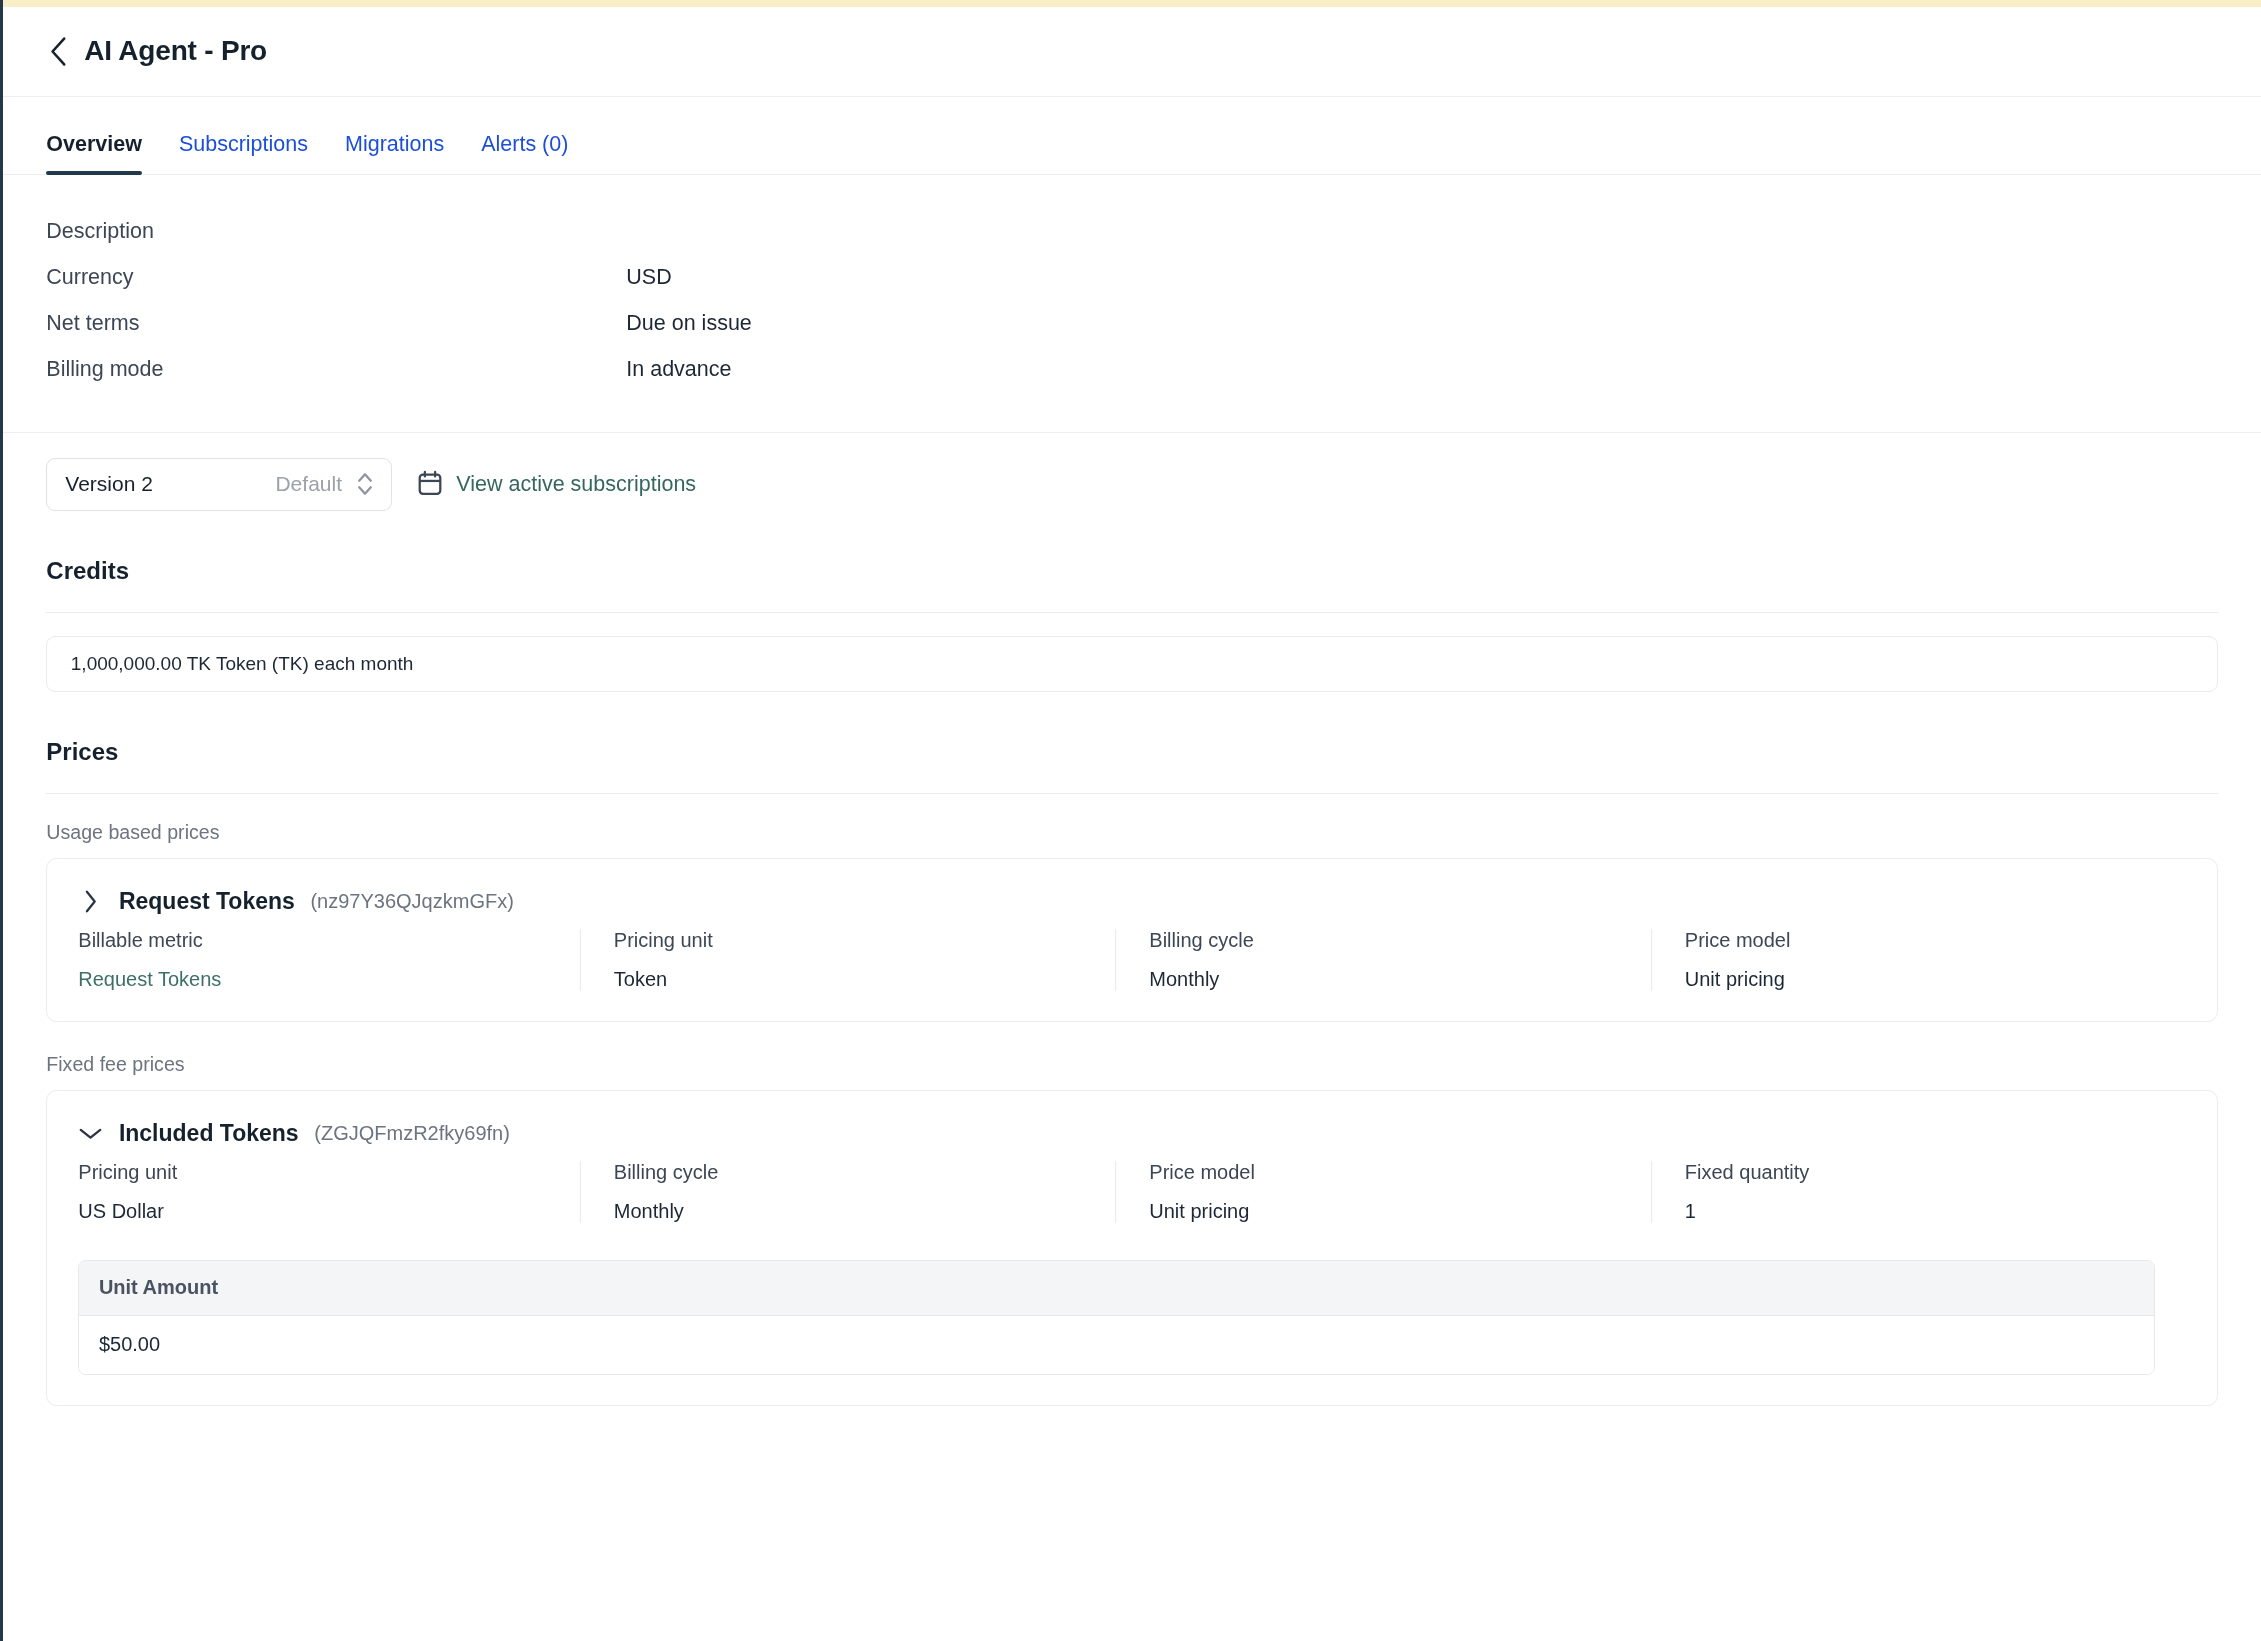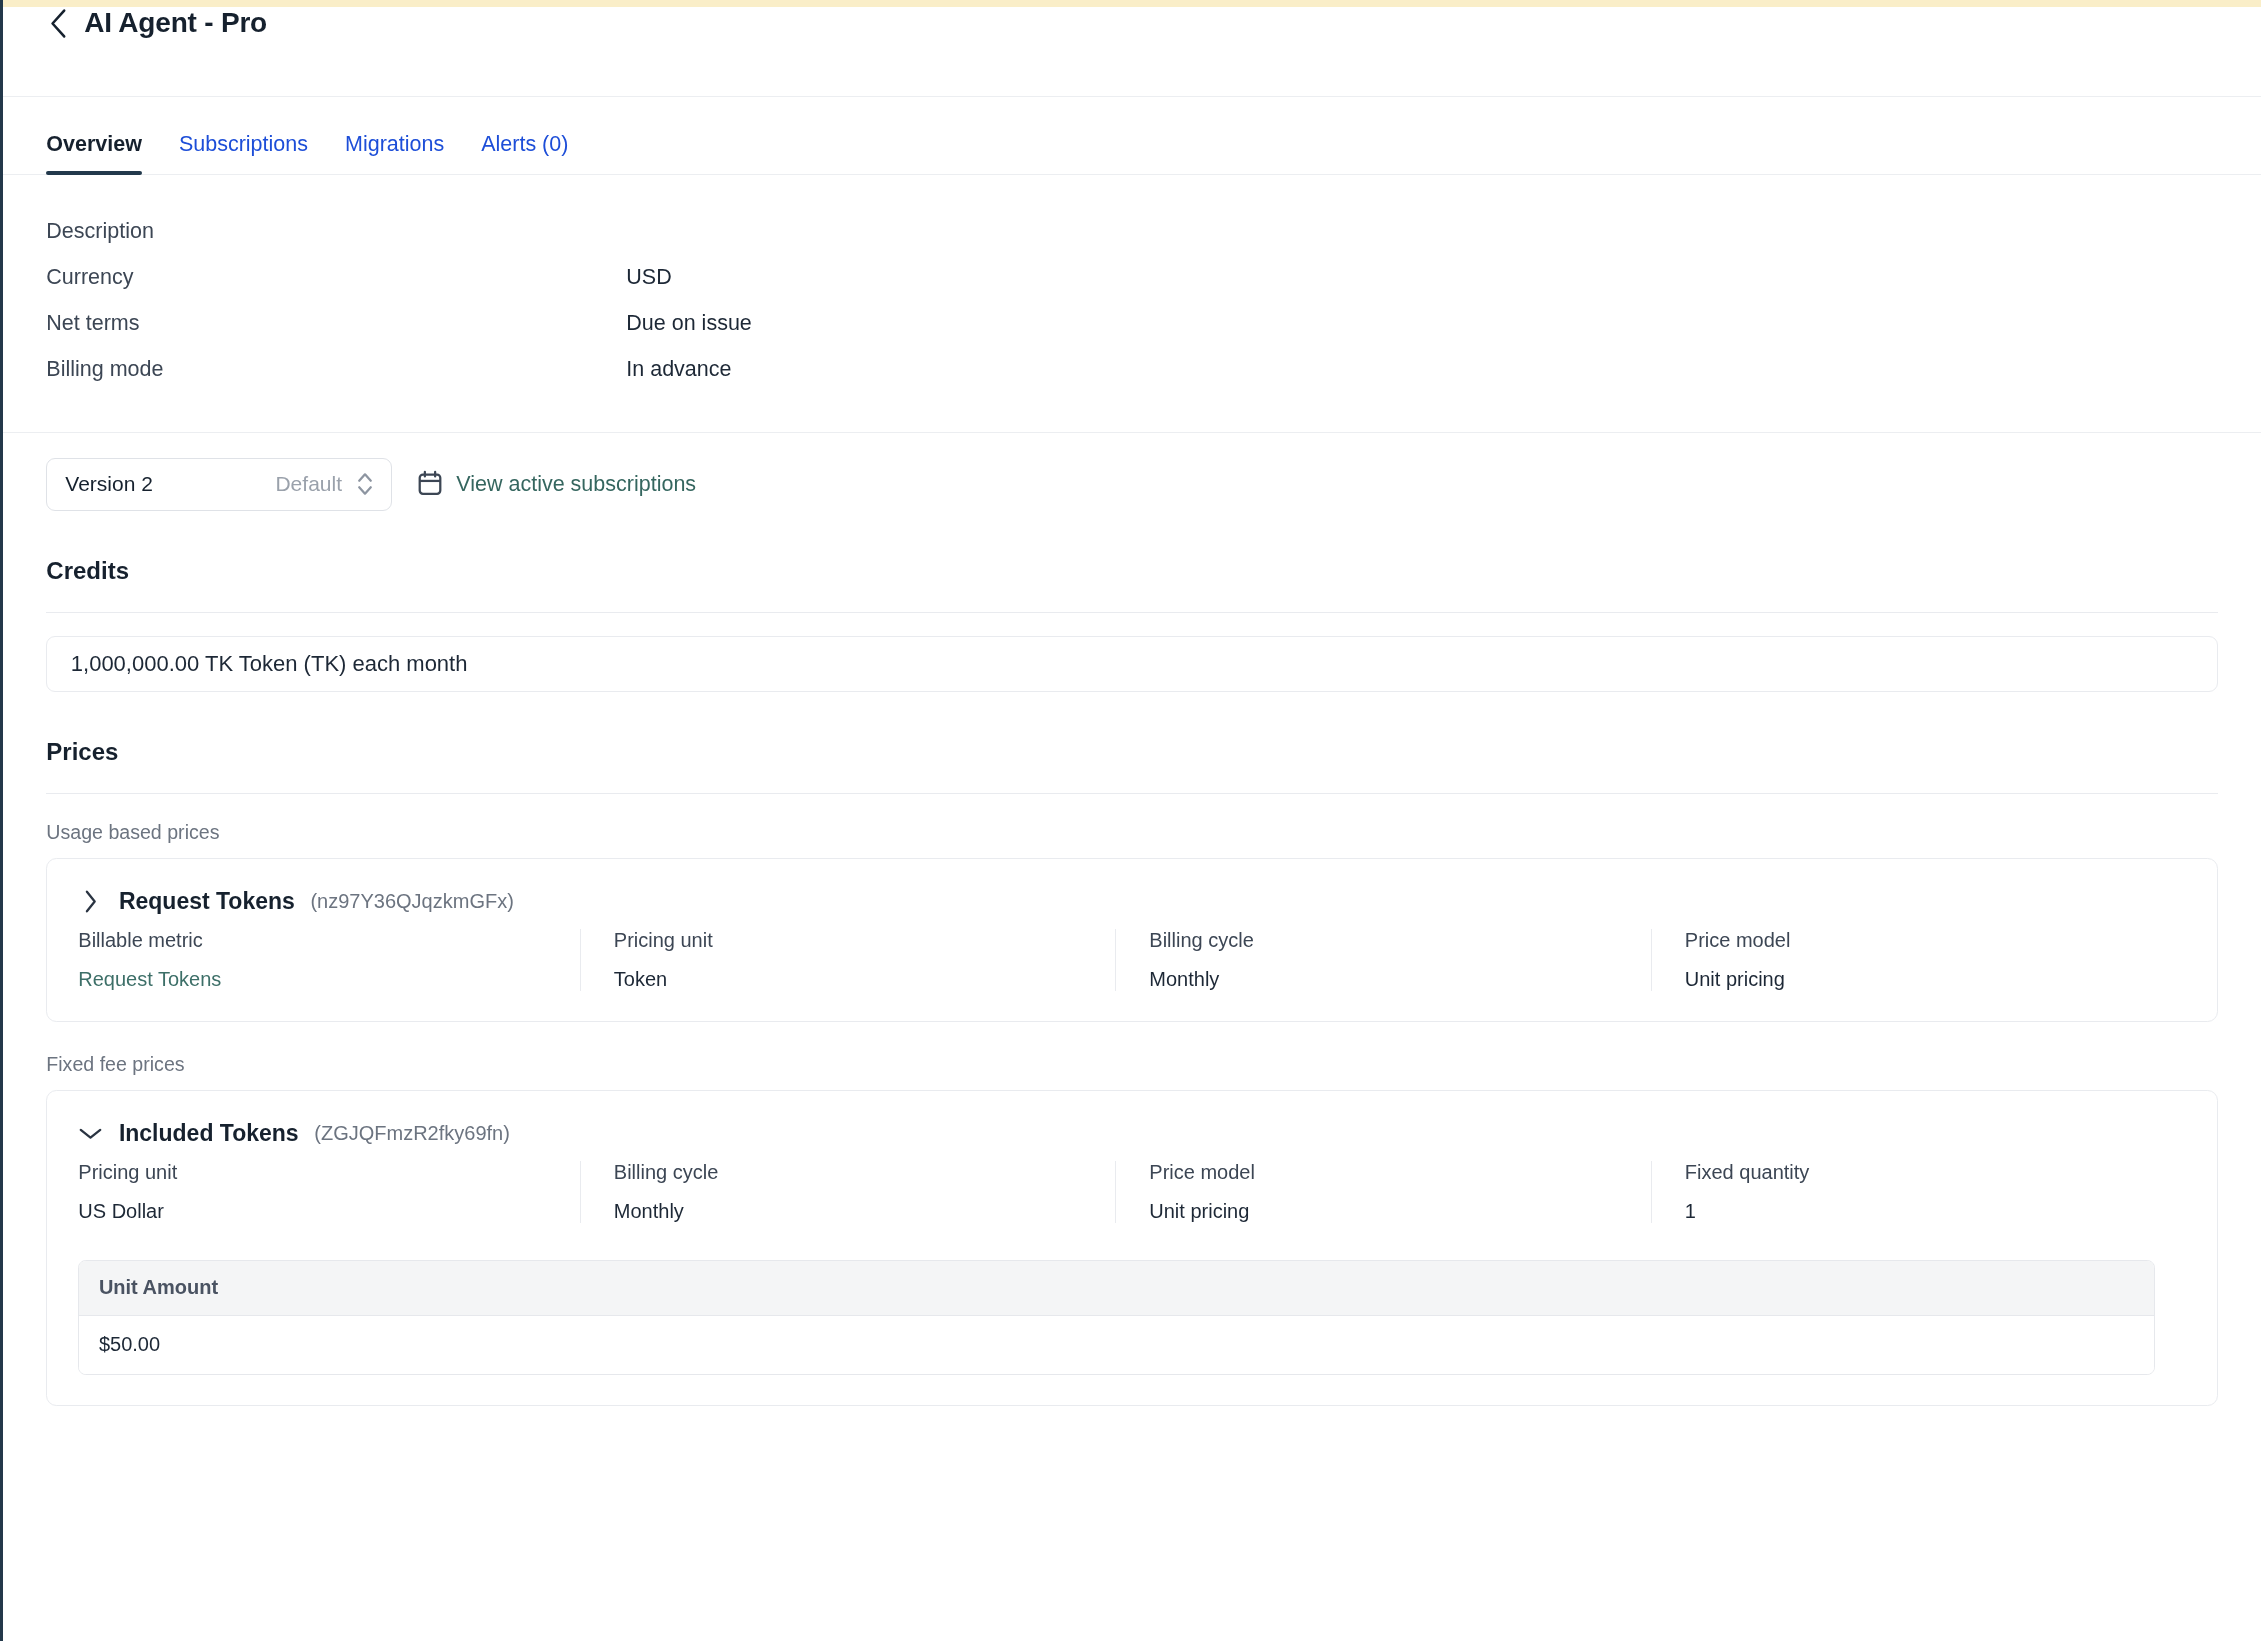--- a/index.html
+++ b/index.html
@@ -42,21 +42,21 @@
     left: 3.3px;
     width: 2258px;
     height: 1635px;
     background: #ffffff;
   }
 
   
   .page-header {
     height: 90px;
     display: flex;
-    align-items: flex-start;
+    align-items: center;
     padding: 0 43px;
     border-bottom: 1.3px solid #eceef1;
   }
   .back-button {
     width: 34px;
     height: 34px;
     display: flex;
     align-items: center;
     justify-content: center;
     margin-left: -3.9px;
@@ -206,21 +206,21 @@
     margin-top: 23.5px;
     border: 1.3px solid #e9ebef;
     border-radius: 9px;
     height: 56px;
     display: flex;
     align-items: center;
     padding: 0 23.5px;
     background: #ffffff;
   }
   .credits-text {
-    font-size: 22px;
+    font-size: 19px;
     color: #1d2836;
     white-space: nowrap;
   }
 
   
   .price-card {
     border: 1.3px solid #e9ebef;
     border-radius: 10.4px;
     background: #ffffff;
     padding: 29px 31px 30px 31px;

